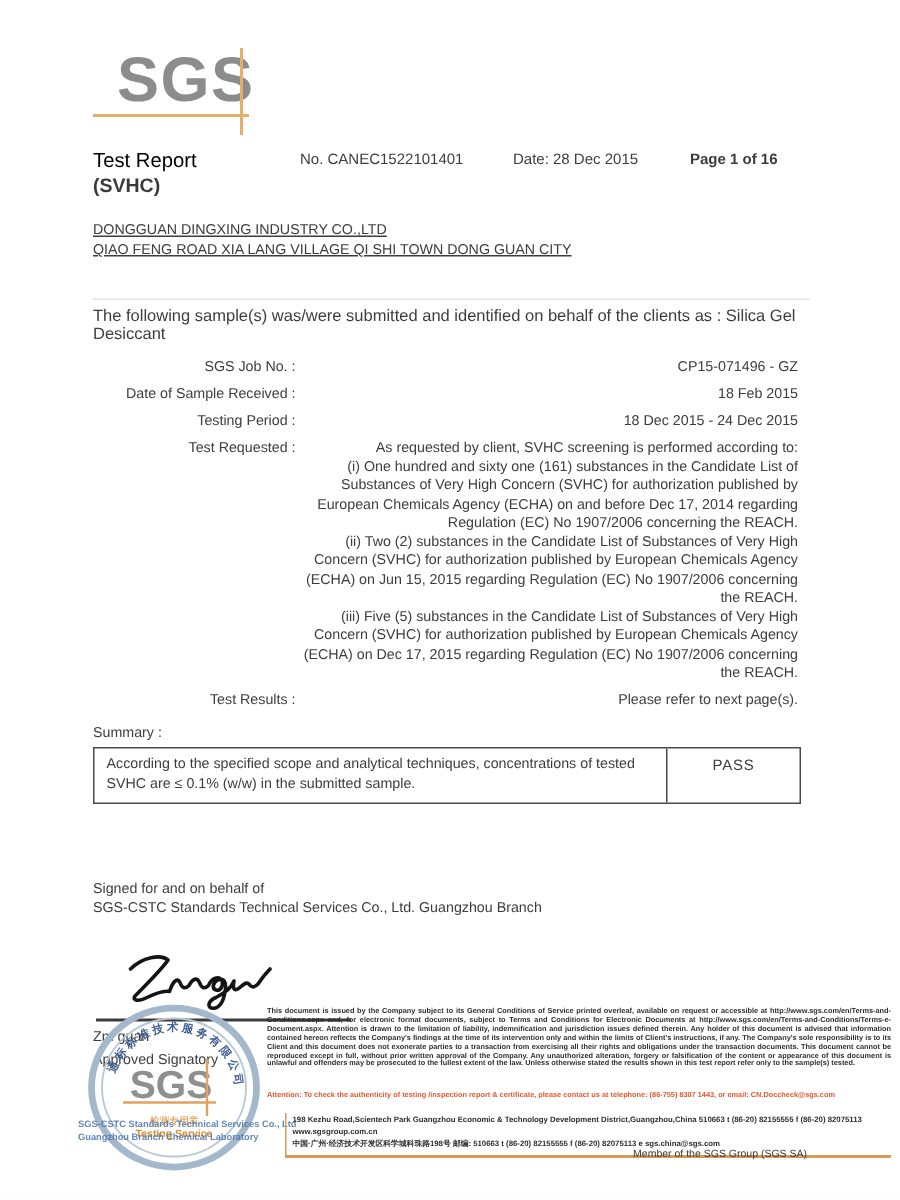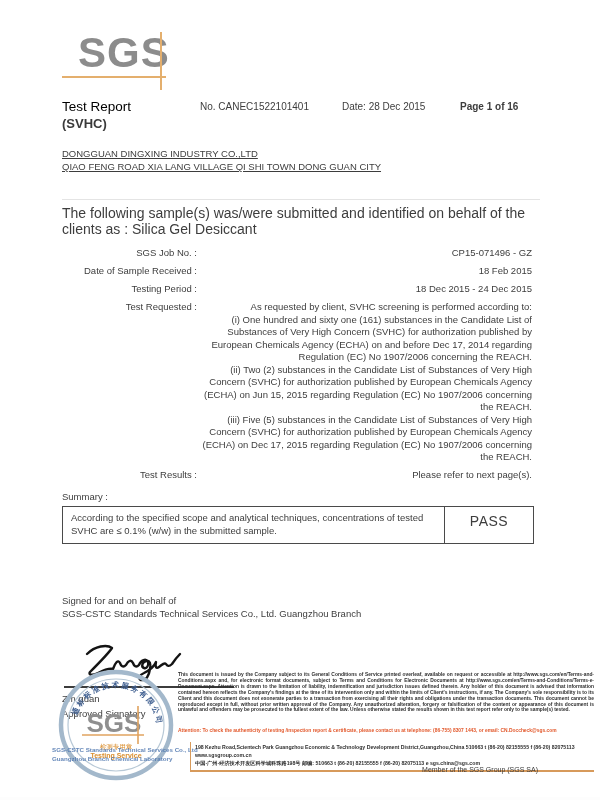--- a/index.html
+++ b/index.html
@@ -19,31 +19,31 @@
   .title-block { width:138px; }
   .doc-title { font-size:13.5px; font-weight:normal; color:#000000; line-height:17px; }
   .doc-subtitle { font-size:13px; font-weight:bold; color:#3a3a3a; line-height:17px; }
   .hdr-no { width:142px; padding-top:3px; }
   .hdr-date { width:118px; padding-top:3px; }
   .hdr-page { flex:1; padding-top:3px;font-weight:bold; }
 
   .client { margin-top:15px; font-size:9.5px; line-height:13px;text-decoration:underline; }
 
   .rule-faint { height:1px; background:#e4e4e4; margin-top:26px; }
-  .intro { margin-top:5px; font-size:14px; }
+  .intro { margin-top:5px; font-size:11px; }
 
   .info-table { margin-top:10px; }
   .info-row { display:flex; margin-bottom:5.5px; font-size:9.5px;text-align:right; }
   .info-label { flex:0 0 135px; }
   .info-value { flex:1; white-space:pre-line; line-height:12.5px; max-width:335px; }
 
   .summary-label { margin-top:9px; font-size:9.5px; }
   .summary-table { display:flex; border:1.5px solid #4a4a4a; margin-top:4px; width:472px; }
   .summary-text { flex:1; padding:4px 8px 6px 8px; font-size:9.5px; line-height:13px; border-right:1.5px solid #4a4a4a; }
-  .pass-cell { width:88px; text-align:center; padding-top:6px; font-size:14px; letter-spacing:.5px; }
+  .pass-cell { width:88px; text-align:center; padding-top:6px; font-size:10px; letter-spacing:.5px; }
 
   .signing { margin-top:50px; font-size:9.5px; line-height:13px; }
   .signature-wrap { margin-top:22px; margin-left:2px; width:172px; }
   .signature-line { width:170px; height:2px; background:#3c3c3c; margin-top:-4px; }
   .signer-name { margin-top:5px; font-size:9.5px; }
   .signer-title { margin-top:4px; font-size:9.5px; }
 
   
   .footer { position:absolute; left:0; top:664px; width:600px; height:136px; }
   .stamp { position:absolute; left:56px; top:4px; width:120px; height:114px; }

